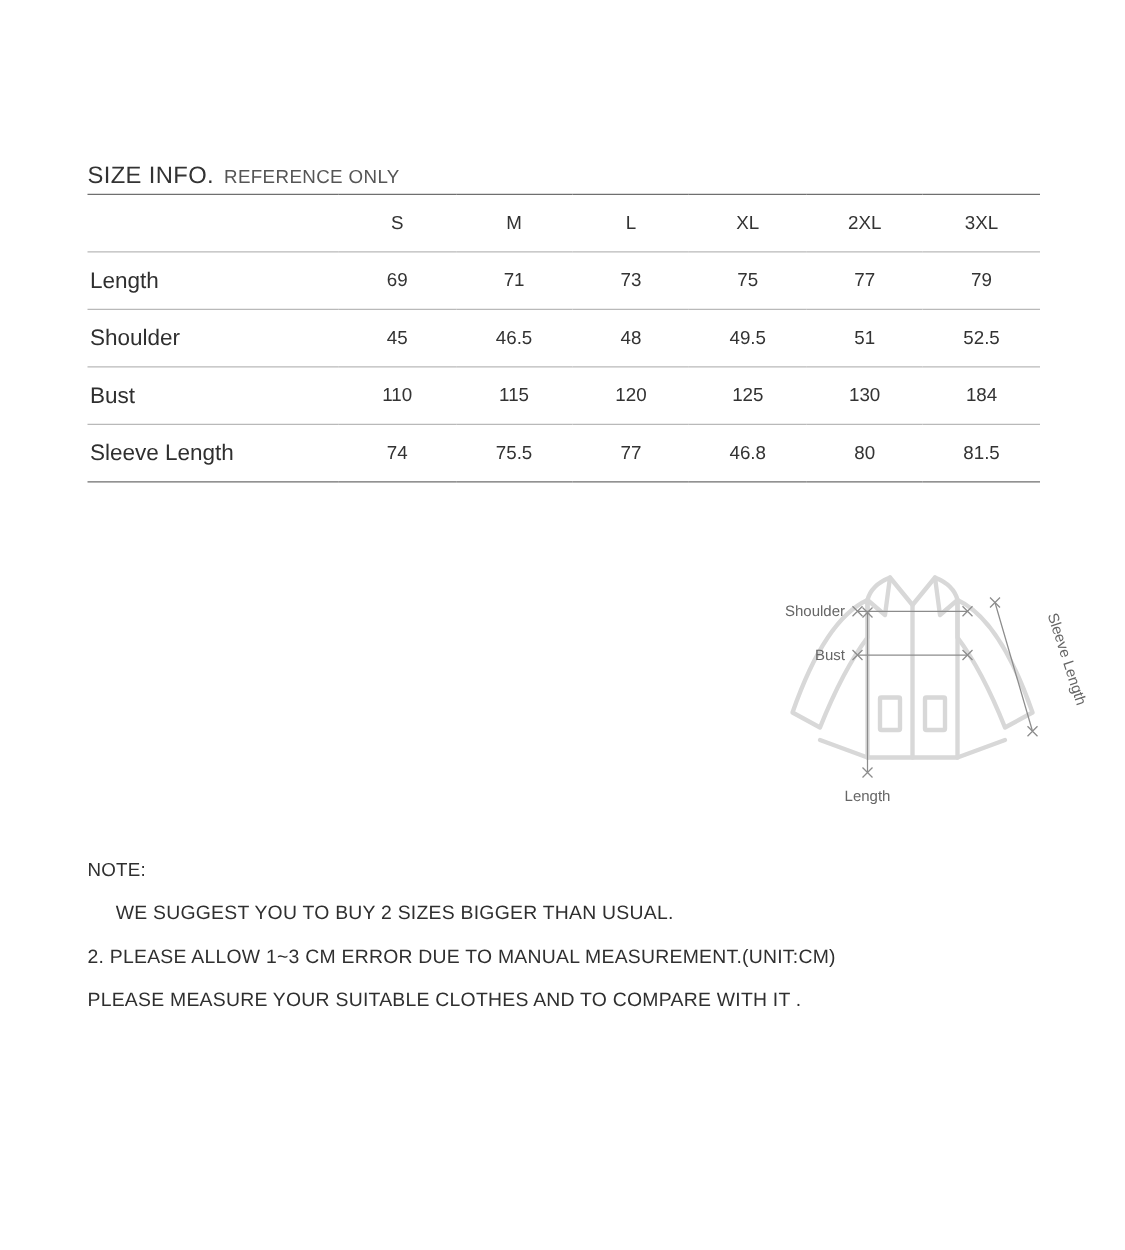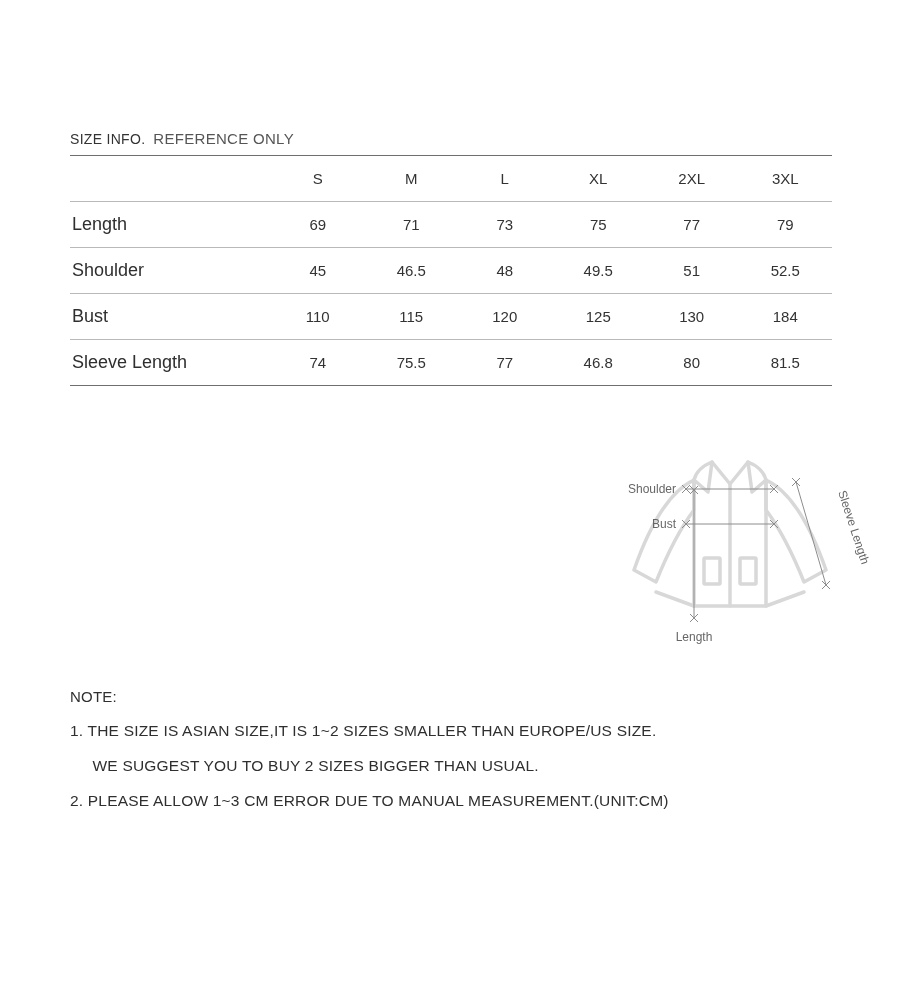--- a/index.html
+++ b/index.html
@@ -26,21 +26,21 @@
   
   .size-info-heading {
     position: absolute;
     left: 70px;
     top: 130px;
     display: flex;
     align-items: baseline;
     gap: 8px;
   }
   .size-info-heading .main {
-    font-size: 14px;
+    font-size: 19px;
     letter-spacing: 0.3px;
     color: #333333;
   }
   .size-info-heading .sub {
     font-size: 15px;
     letter-spacing: 0.3px;
     color: #555555;
   }
 
   
@@ -228,18 +228,18 @@
         <text x="86" y="53" text-anchor="end">Shoulder</text>
         <text x="86" y="88" text-anchor="end">Bust</text>
         <text x="104" y="201" text-anchor="middle">Length</text>
         <text x="248" y="52" transform="rotate(72 248 52)">Sleeve Length</text>
       </g>
     </svg>
   </div>
 
   <div class="notes">
     <div class="note-title">NOTE:</div>
-    <div class="note-line">1. THE SIZE IS ASIAN SIZE,IT IS 1~2 SIZES SMALLER THAN EUROPE/US SIZE.</div>
     <div class="note-line">     WE SUGGEST YOU TO BUY 2 SIZES BIGGER THAN USUAL.</div>
     <div class="note-line">2. PLEASE ALLOW 1~3 CM ERROR DUE TO MANUAL MEASUREMENT.(UNIT:CM)</div>
+    <div class="note-line">PLEASE MEASURE YOUR SUITABLE CLOTHES AND TO COMPARE WITH IT .</div>
   </div>
 
 </div>
 
 </body></html>

